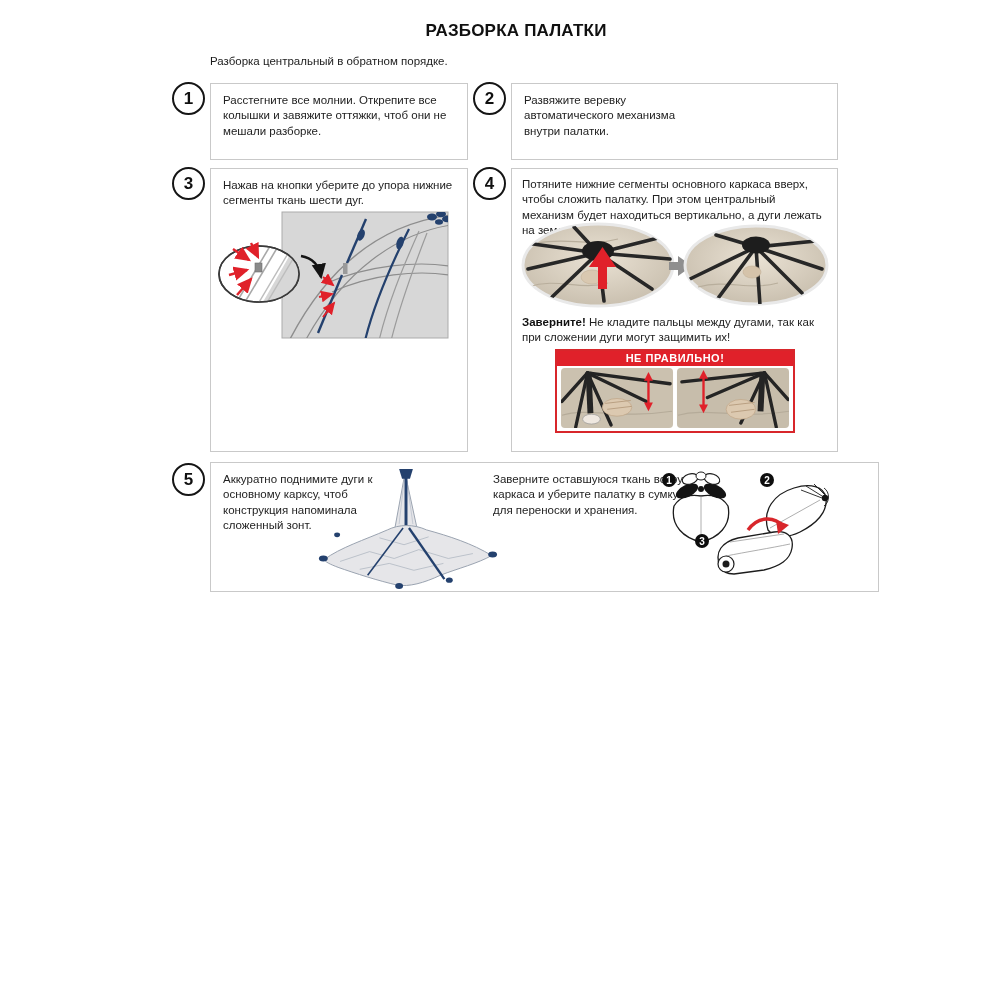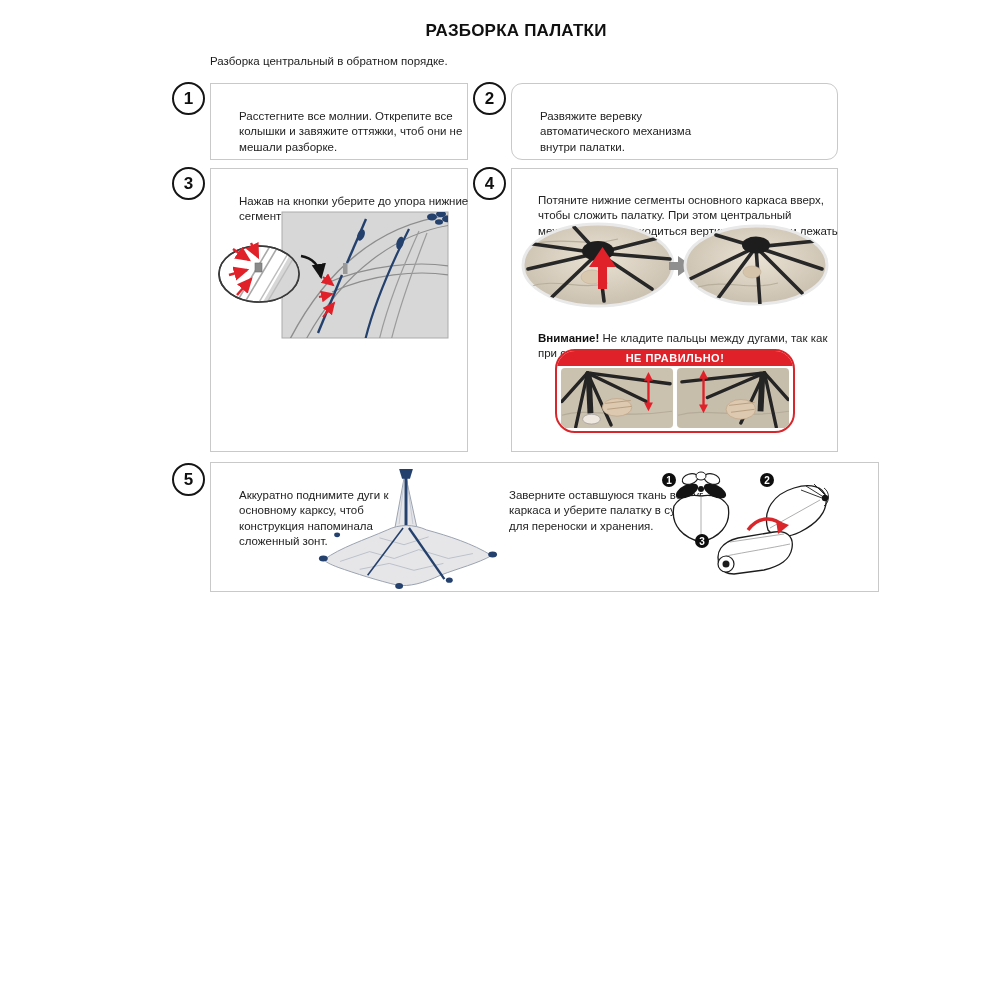--- a/index.html
+++ b/index.html
@@ -5,29 +5,29 @@
   html,body{margin:0;padding:0;background:#fff;}
   .page{position:relative;width:1000px;height:1000px;background:#ffffff;
         font-family:"Liberation Sans", sans-serif;color:#1b1b1b;overflow:hidden;}
   .title{position:absolute;top:21px;left:16px;width:100%;text-align:center;
          font-size:17px;font-weight:700;color:#101010;letter-spacing:.2px;}
   .intro{position:absolute;top:55px;left:210px;font-size:11.5px;}
   .step-circle{position:absolute;width:29px;height:29px;border:2.5px solid #151515;
          border-radius:50%;background:#fff;display:flex;align-items:center;
          justify-content:center;font-weight:700;font-size:17px;color:#101010;z-index:3;}
   .box{position:absolute;border:1px solid #c9c9c9;background:#fff;}
-  .txt{margin:16px;position:absolute;font-size:11.5px;line-height:1.33;color:#222;}
+  .txt{margin:0;position:absolute;font-size:11.5px;line-height:1.33;color:#222;}
   #box1{left:210px;top:83px;width:256px;height:75px;}
-  #box2{left:511px;top:83px;width:325px;height:75px;border-radius:11px;}
+  #box2{left:511px;top:83px;width:325px;height:75px;}
   #box3{left:210px;top:168px;width:256px;height:282px;}
   #box4{left:511px;top:168px;width:325px;height:282px;}
   #box5{left:210px;top:462px;width:626px;height:128px;padding-left:41px;}
   .svgwrap{position:absolute;}
   .warnbox{position:absolute;left:43px;top:180px;width:240px;height:84px;
-           border:2px solid #d8262b;border-radius:20px;background:#fff;overflow:hidden;
+           border:2px solid #d8262b;border-radius:0;background:#fff;overflow:hidden;
            box-sizing:border-box;}
   .warnhead{height:15px;background:#e0212a;color:#fff;font-size:11px;font-weight:700;
             text-align:center;line-height:15px;letter-spacing:.5px;}
   .warnbody{position:relative;height:65px;padding:2px 3px;box-sizing:border-box;}
   .badge{position:absolute;width:14px;height:14px;border-radius:50%;background:#0e0e0e;
          color:#fff;font-size:10px;font-weight:700;display:flex;align-items:center;
          justify-content:center;z-index:4;}
   b{color:#111;}
 </style>
 </head>
@@ -49,21 +49,21 @@
     <span>2</span>
   </div>
   <div class="box" id="box2">
     <p class="txt" style="left:12px;top:9px;width:175px;">Развяжите веревку автоматического механизма внутри палатки.</p>
   </div>
 
   <div class="step-circle" style="left:172px;top:167px;">
     <span>3</span>
   </div>
   <div class="box" id="box3">
-    <p class="txt" style="left:12px;top:9px;width:238px;">Нажав на кнопки уберите до упора нижние сегменты всех пальцы дуг.</p>
+    <p class="txt" style="left:12px;top:9px;width:238px;">Нажав на кнопки уберите до упора нижние сегменты ткань шести дуг.</p>
     <svg class="svgwrap" style="left:0;top:30px;" width="256" height="160" viewBox="0 0 256 160">
       <defs>
         <clipPath id="sq3">
             <rect x="71" y="13" width="166" height="126"></rect>
           </clipPath>
         <clipPath id="mg3">
             <ellipse cx="48" cy="75" rx="40" ry="28"></ellipse>
           </clipPath>
         <marker id="rh3" markerWidth="7" markerHeight="7" refX="5.5" refY="3" orient="auto">
           <path d="M0 0 L6.5 3 L0 6 Z" fill="#e0212a"></path>
@@ -174,21 +174,21 @@
             <line x1="238" y1="30" x2="284" y2="76"></line>
           <line x1="238" y1="30" x2="304" y2="52"></line>
             <line x1="238" y1="30" x2="298" y2="24"></line>
           <line x1="238" y1="30" x2="198" y2="18"></line>
         </g>
         <ellipse cx="238" cy="28" rx="14" ry="8.5" fill="#1d1d1d"></ellipse>
         <ellipse cx="234" cy="55" rx="9" ry="6" fill="#d5c3aa" stroke="#c4b198" stroke-width="0.6"></ellipse>
       </g>
     </svg>
     <p class="txt" style="left:10px;top:146px;width:306px;">
-      <b>Внимание!</b><span> Не кладите пальцы между дугами, так как при сложении дуги могут защимить их!</span>
+      <b>Заверните!</b><span> Не кладите пальцы между дугами, так как при сложении дуги могут защимить их!</span>
     </p>
     <div class="warnbox">
       <div class="warnhead">НЕ ПРАВИЛЬНО!</div>
       <div class="warnbody">
         <svg width="230" height="61" viewBox="0 0 234 62">
           <defs>
             <clipPath id="wl">
                 <rect x="1" y="0" width="114" height="61" rx="4"></rect>
               </clipPath>
             <clipPath id="wr">

